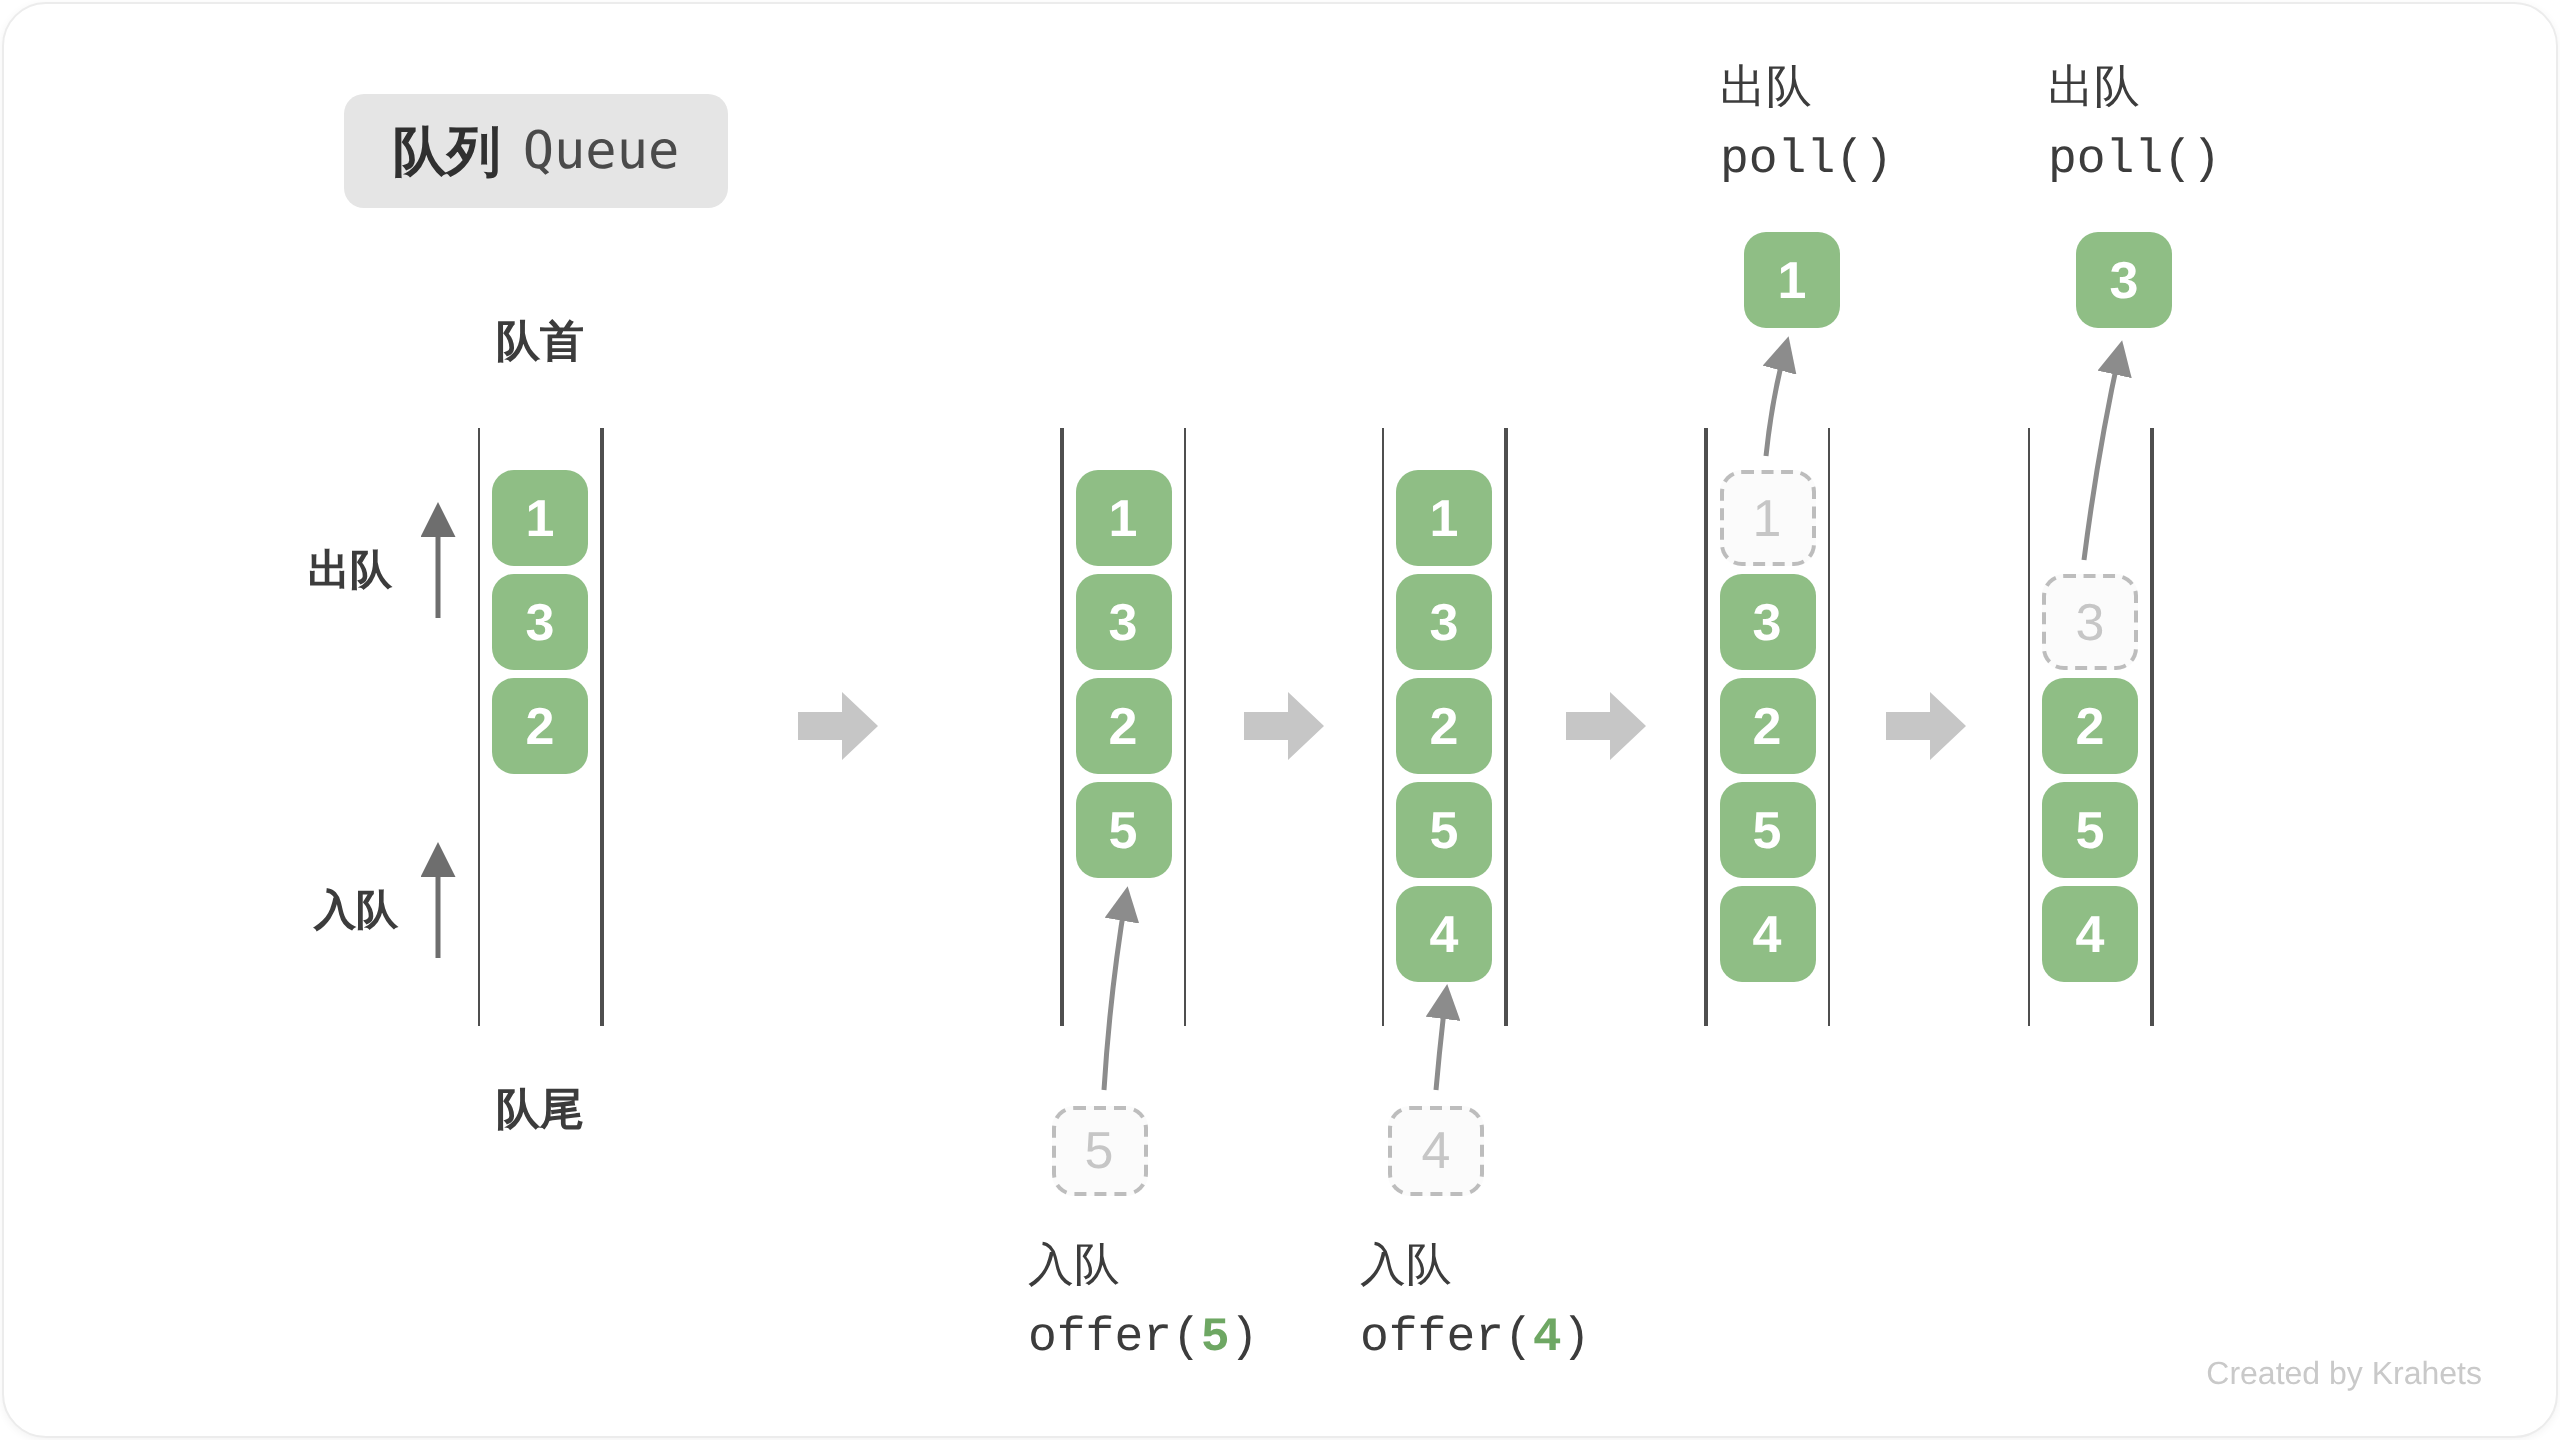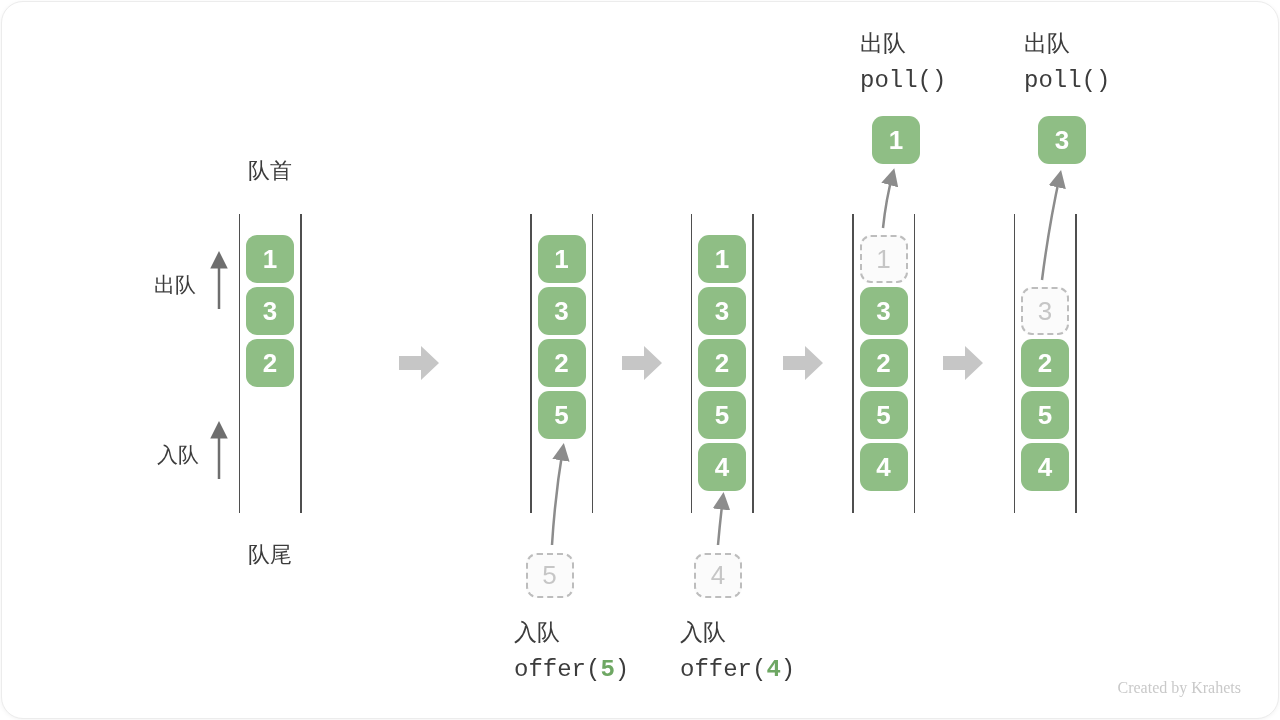--- a/index.html
+++ b/index.html
@@ -4,47 +4,51 @@
 <style>
   html,body{margin:0;padding:0;background:#fff;width:1280px;height:720px;}
   body{font-family:"Liberation Sans","DejaVu Sans",sans-serif;}
   .card{position:absolute;left:1px;top:1px;width:1278px;height:718px;box-sizing:border-box;
         background:#fff;border:1px solid var(--card-border,#ececec);border-radius:22px;
         box-shadow:0 1px 4px rgba(0,0,0,0.05);overflow:hidden;}
   .badge{position:absolute;left:170px;top:45px;width:192px;height:57px;border-radius:10px;
          background:var(--badge-bg,#e5e5e5);display:flex;align-items:center;justify-content:center;gap:11px;}
   .badge-zh{font-size:27px;font-weight:700;color:#303030;}
   .badge-en{font-family:"DejaVu Sans Mono","Liberation Mono",monospace;font-size:26px;color:var(--badge-en,#4a4a4a);}
-  .lbl{position:absolute;color:var(--ink,#3c3c3c);font-weight:400;}
+  .lbl{position:absolute;color:var(--ink,#3c3c3c);font-weight:700;}
   .front{left:223px;top:154px;width:90px;text-align:center;font-size:22px;}
   .rear{left:223px;top:538px;width:90px;text-align:center;font-size:22px;}
   .side{font-size:21px;}
   .dequeue{left:148px;top:269px;width:46px;text-align:right;}
   .enqueue{left:151px;top:439px;width:46px;text-align:right;}
   .op{position:absolute;color:var(--ink,#3c3c3c);}
   .op-zh{font-size:23px;font-weight:500;}
   .op-code{font-family:Liberation Mono, monospace;font-size:24px;margin-top:8px;}
   .op .green{color:var(--code-green,#6ea763);font-weight:700;}
   .op-0{left:512px;top:615px;} .op-1{left:678px;top:615px;}
   .op-2{left:858px;top:26px;}  .op-3{left:1022px;top:26px;}
   .wall{position:absolute;width:1.5px;top:212px;height:299px;background:var(--wall,#4f4f4f);}
   .qbox{position:absolute;width:48px;height:48px;border-radius:11px;background:var(--box-green,#8fbe85);
         color:#fff;display:flex;align-items:center;justify-content:center;font-size:26px;font-weight:600;}
   .ghost{background:var(--ghost-bg,#fbfbfb);border:2.5px dashed var(--ghost-border,#bdbdbd);
          color:var(--ghost-text,#c6c6c6);box-sizing:border-box;font-weight:500;}
   .pending{height:45px;}
   #arrows{position:absolute;left:0;top:0;width:1278px;height:718px;pointer-events:none;}
-  .watermark{position:absolute;right:37px;bottom:21px;font-family:Liberation Serif, serif;
+  .watermark{position:absolute;right:37px;bottom:21px;font-family:Liberation Sans, sans-serif;
              font-size:16px;color:var(--watermark,#c9c9c9);}
 </style>
 </head>
 <body>
 
 <div class="card">
 
+  <div class="badge">
+    <span class="badge-zh">队列</span>
+    <span class="badge-en">Queue</span>
+  </div>
 
   <div class="lbl front">队首</div>
   <div class="lbl rear">队尾</div>
   <div class="lbl side dequeue">出队</div>
   <div class="lbl side enqueue">入队</div>
 
   <div class="op op-0">
     <div class="op-zh">入队</div>
     <div class="op-code"><span>offer(</span><span class="green">5</span><span>)</span></div>
   </div>

